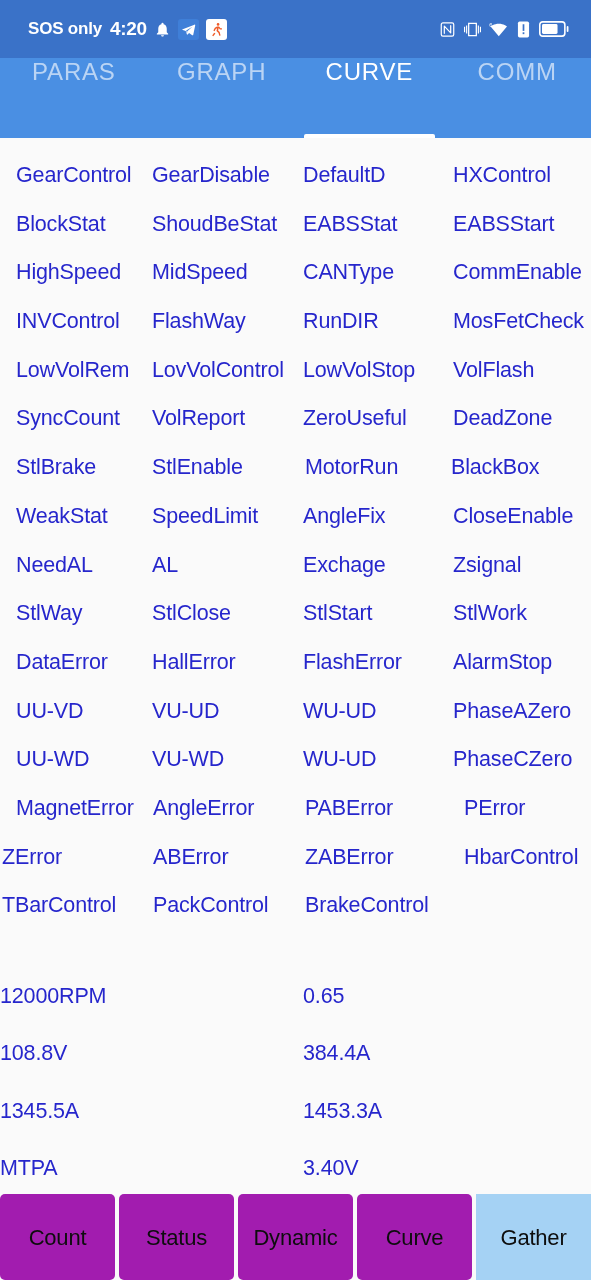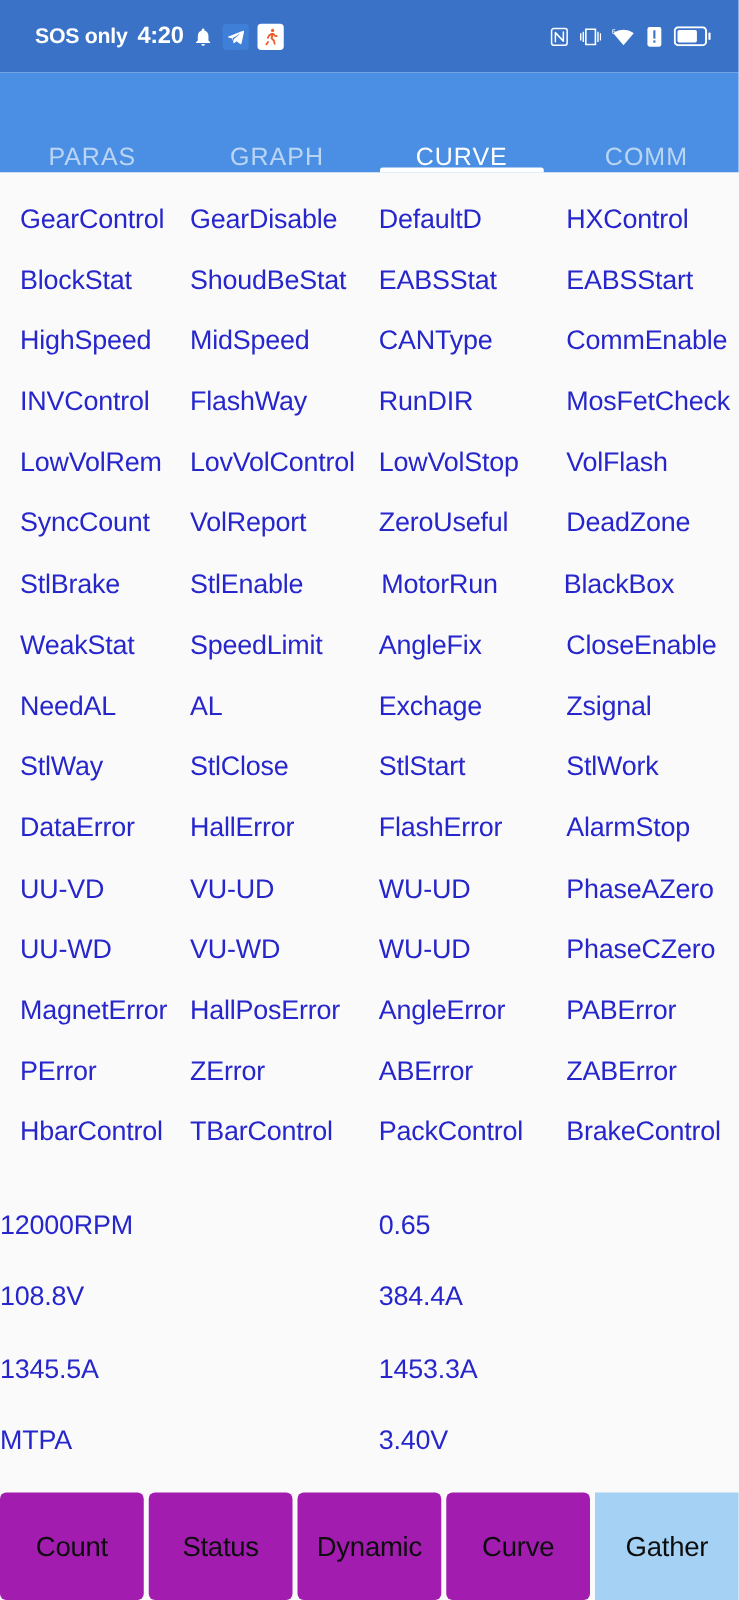--- a/index.html
+++ b/index.html
@@ -76,25 +76,25 @@
   .tab-bar {
     height: 80px;
     background: #4a8fe3;
     display: flex;
     align-items: stretch;
     flex: 0 0 auto;
   }
   .tab {
     flex: 1 1 0;
     display: flex;
-    align-items: flex-end;
+    align-items: flex-start;
     justify-content: center;
     position: relative;
     color: rgba(255,255,255,0.62);
-    font-size: 20px;
+    font-size: 24px;
     letter-spacing: 0.8px;
     cursor: pointer;
     user-select: none;
   }
   .tab.active { color: #ffffff; }
   .tab.active::after {
     content: "";
     position: absolute;
     left: 8px; right: 8px; bottom: 0;
     height: 4px;
@@ -141,21 +141,21 @@
 
   
   .vgrid {
     display: grid;
     grid-template-columns: 300px 291px;
     margin-top: 10px;
   }
   .vcell {
     height: 57.5px;
     display: flex;
-    align-items: center;
+    align-items: flex-end;
     overflow: hidden;
   }
   .vcell span {
     color: #2626cc;
     font-size: 21.5px;
     line-height: 26px;
     letter-spacing: -0.15px;
   }
   .vcell.v0 { padding-left: 0px; }
   .vcell.v1 { padding-left: 3px; }
@@ -442,23 +442,20 @@
       <div class="cell c2">
           <span>WU-UD</span>
         </div>
       <div class="cell c3">
           <span>PhaseCZero</span>
         </div>
 
       <div class="cell c0">
           <span>MagnetError</span>
         </div>
-      <div class="cell c1">
-          <span>HallPosError</span>
-        </div>
       <div class="cell c2">
           <span>AngleError</span>
         </div>
       <div class="cell c3">
           <span>PABError</span>
         </div>
 
       <div class="cell c0">
           <span>PError</span>
         </div>

